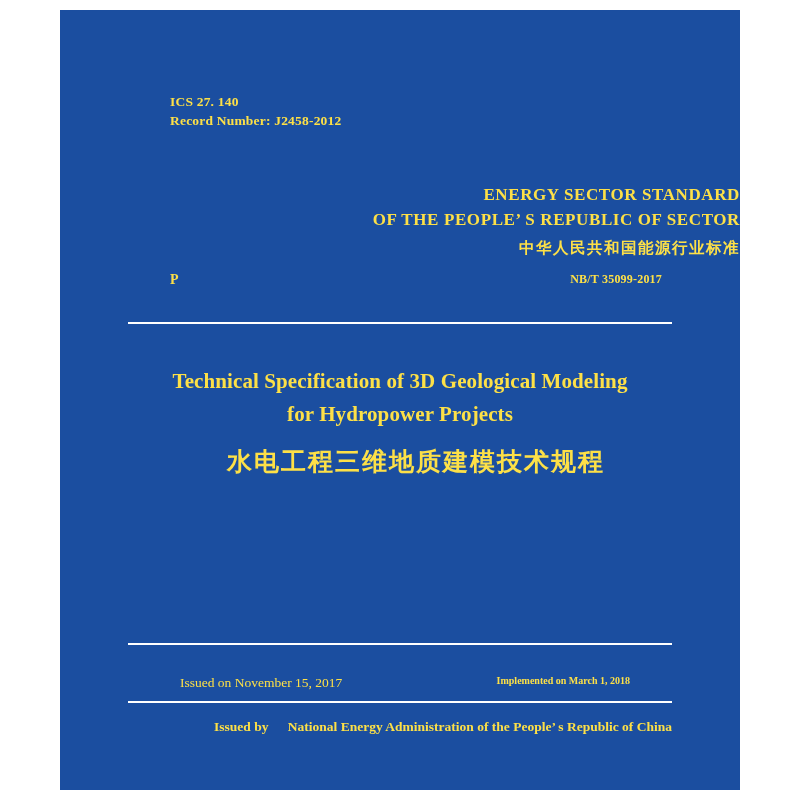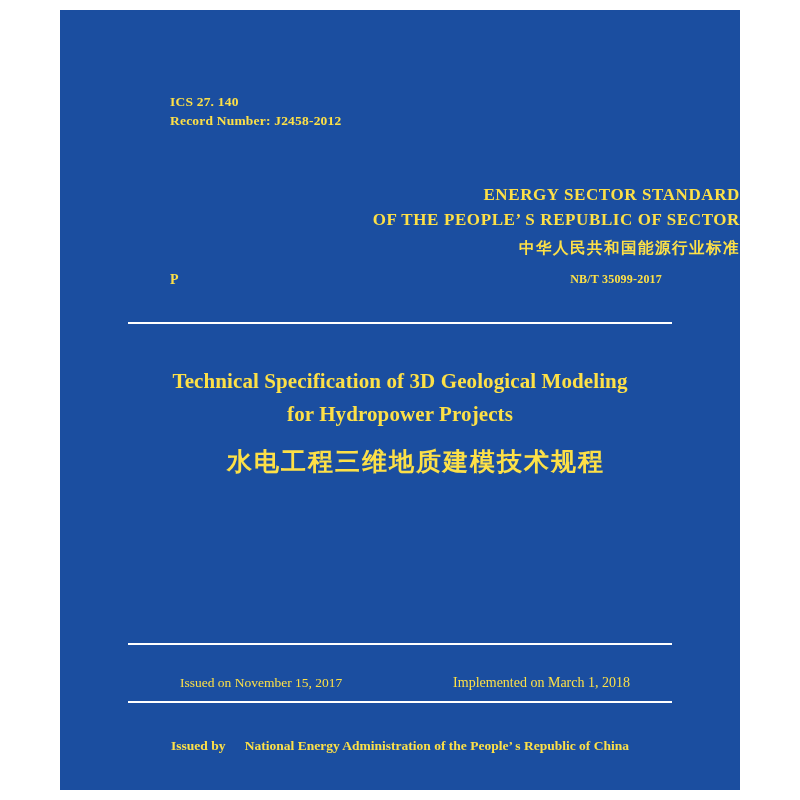--- a/index.html
+++ b/index.html
@@ -143,31 +143,32 @@
     position: absolute;
     left: 120px;
     top: 0;
     font-size: 13.5px;
     font-weight: normal;
   }
   .implemented-on {
     position: absolute;
     right: 110px;
     top: 0;
-    font-size: 14px;
-    font-weight: normal;
+    font-size: 10px;
+    font-weight: bold;
   }
   .issuer-row {
     position: absolute;
     left: 0;
-    top: 728px;
+    top: 709px;
     width: 100%;
     text-align: center;
     font-size: 13.5px;
     font-weight: bold;
+    padding-left: 43px;
   }
   .issuer-label { margin-right: 16px; }
 </style>
 </head>
 <body>
 
 <div class="page">
   <div class="cover">
 
     <div class="header-row">

